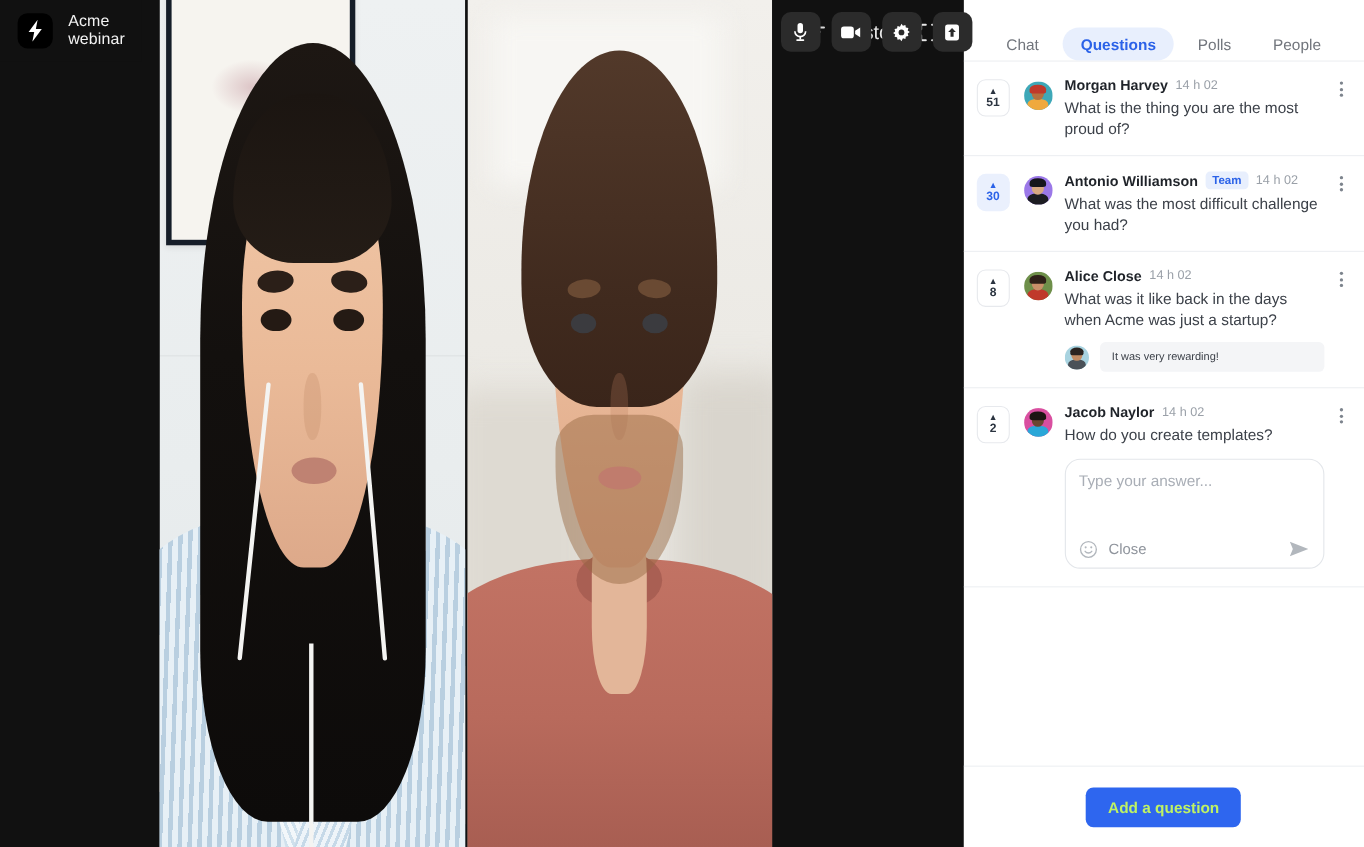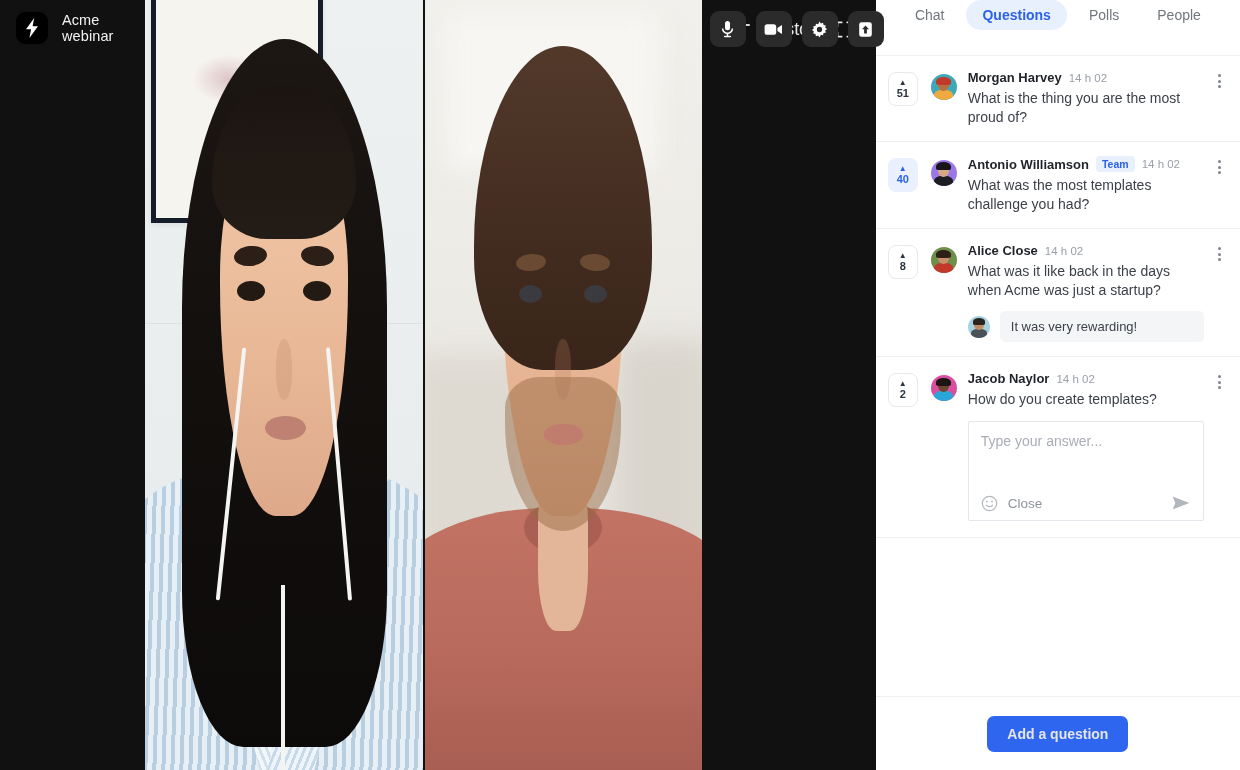--- a/index.html
+++ b/index.html
@@ -319,21 +319,21 @@
     height: 770px;
     background: #ffffff;
     display: flex;
     flex-direction: column;
   }
 
   .panel-tabs {
     height: 56px;
     flex: 0 0 56px;
     display: flex;
-    align-items: flex-start;
+    align-items: flex-end;
     justify-content: center;
     gap: 6px;
     border-bottom: 1px solid #edeff2;
   }
   .tab {
     padding: 7px 16px;
     border-radius: 16px;
     font-size: 14px;
     color: #71757c;
     background: transparent;
@@ -435,29 +435,29 @@
   }
   .reply-avatar {
     flex: 0 0 22px; width:22px; height:22px; border-radius:50%;
     overflow:hidden; position:relative;
   }
   .reply-bubble {
     flex: 1 1 auto;
     background: #f4f5f7;
     border-radius: 5px;
     padding: 8px 11px;
-    font-size: 13px;
+    font-size: 10px;
     color: #3c4149;
   }
 
   
   .composer {
     margin: 12px 0 2px 0;
     border: 1px solid #e3e6ea;
-    border-radius: 2px;
+    border-radius: 14px;
     min-height: 100px;
     display: flex; flex-direction: column;
     padding: 11px 12px 8px 12px;
   }
   .composer-input {
     border: 0; outline: none; resize: none;
     width: 100%;
     flex: 1 1 auto;
     font-family: inherit;
     font-size: 14px;
@@ -481,21 +481,21 @@
     flex: 0 0 74px;
     height: 74px;
     border-top: 1px solid #edeff2;
     display: flex;
     align-items: center;
     justify-content: center;
     background: #ffffff;
   }
   .add-question-btn {
     background: #2e66ef;
-    color: #e5e5e5;
+    color: #bef264;
     border: 0;
     border-radius: 7px;
     padding: 10px 20px;
     font-size: 14px;
     font-weight: bold;
     cursor: pointer;
     font-family: inherit;
   }
 
   
@@ -658,37 +658,37 @@
               <i></i>
               <i></i>
               <i></i>
             </span>
         </button>
       </article>
 
       <article class="q-item">
         <button class="vote voted">
           <span class="caret">▲</span>
-          <span class="cnt">40</span>
+          <span class="cnt">30</span>
         </button>
         <div class="q-avatar">
           <span class="av">
             <span class="bg" style="background:#9b78e8"></span>
             <span class="body" style="background:#1c1c22"></span>
             <span class="head" style="background:#d7a882"></span>
             <span class="hair" style="background:#16161b;top:6%;height:34%"></span>
           </span>
         </div>
         <div class="q-body">
           <div class="q-meta">
             <span class="q-author">Antonio Williamson</span>
             <span class="q-badge">Team</span>
             <span class="q-time">14 h 02</span>
           </div>
-          <div class="q-text">What was the most templates challenge you had?</div>
+          <div class="q-text">What was the most difficult challenge you had?</div>
         </div>
         <button class="q-more">
           <span class="dots">
               <i></i>
               <i></i>
               <i></i>
             </span>
         </button>
       </article>
 

